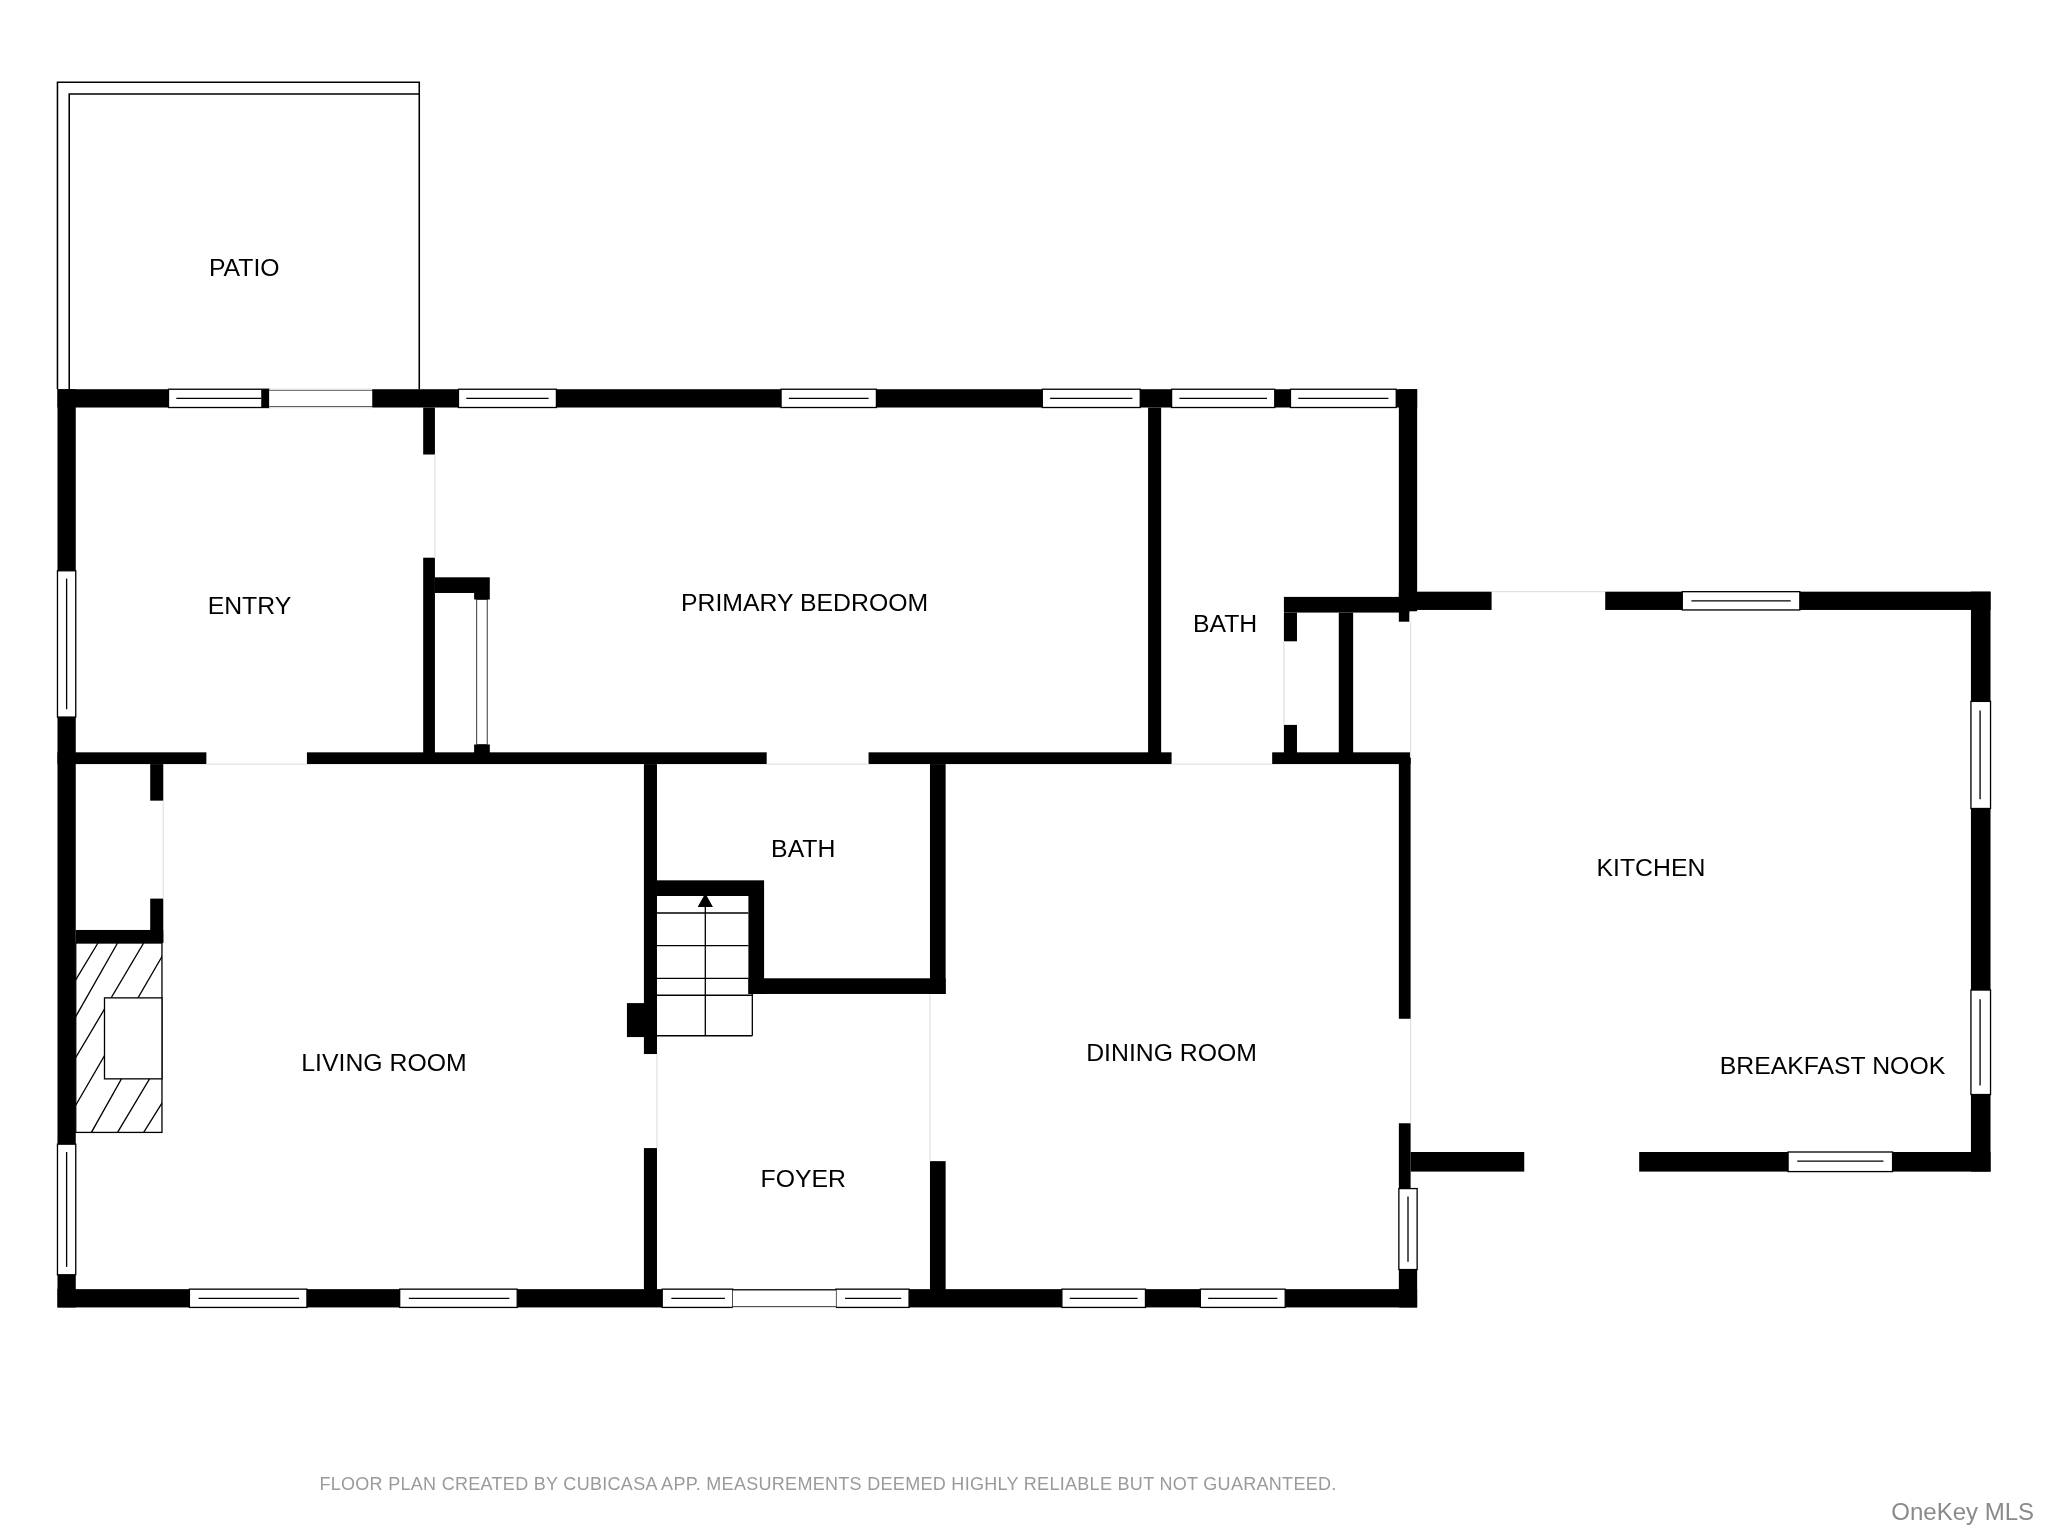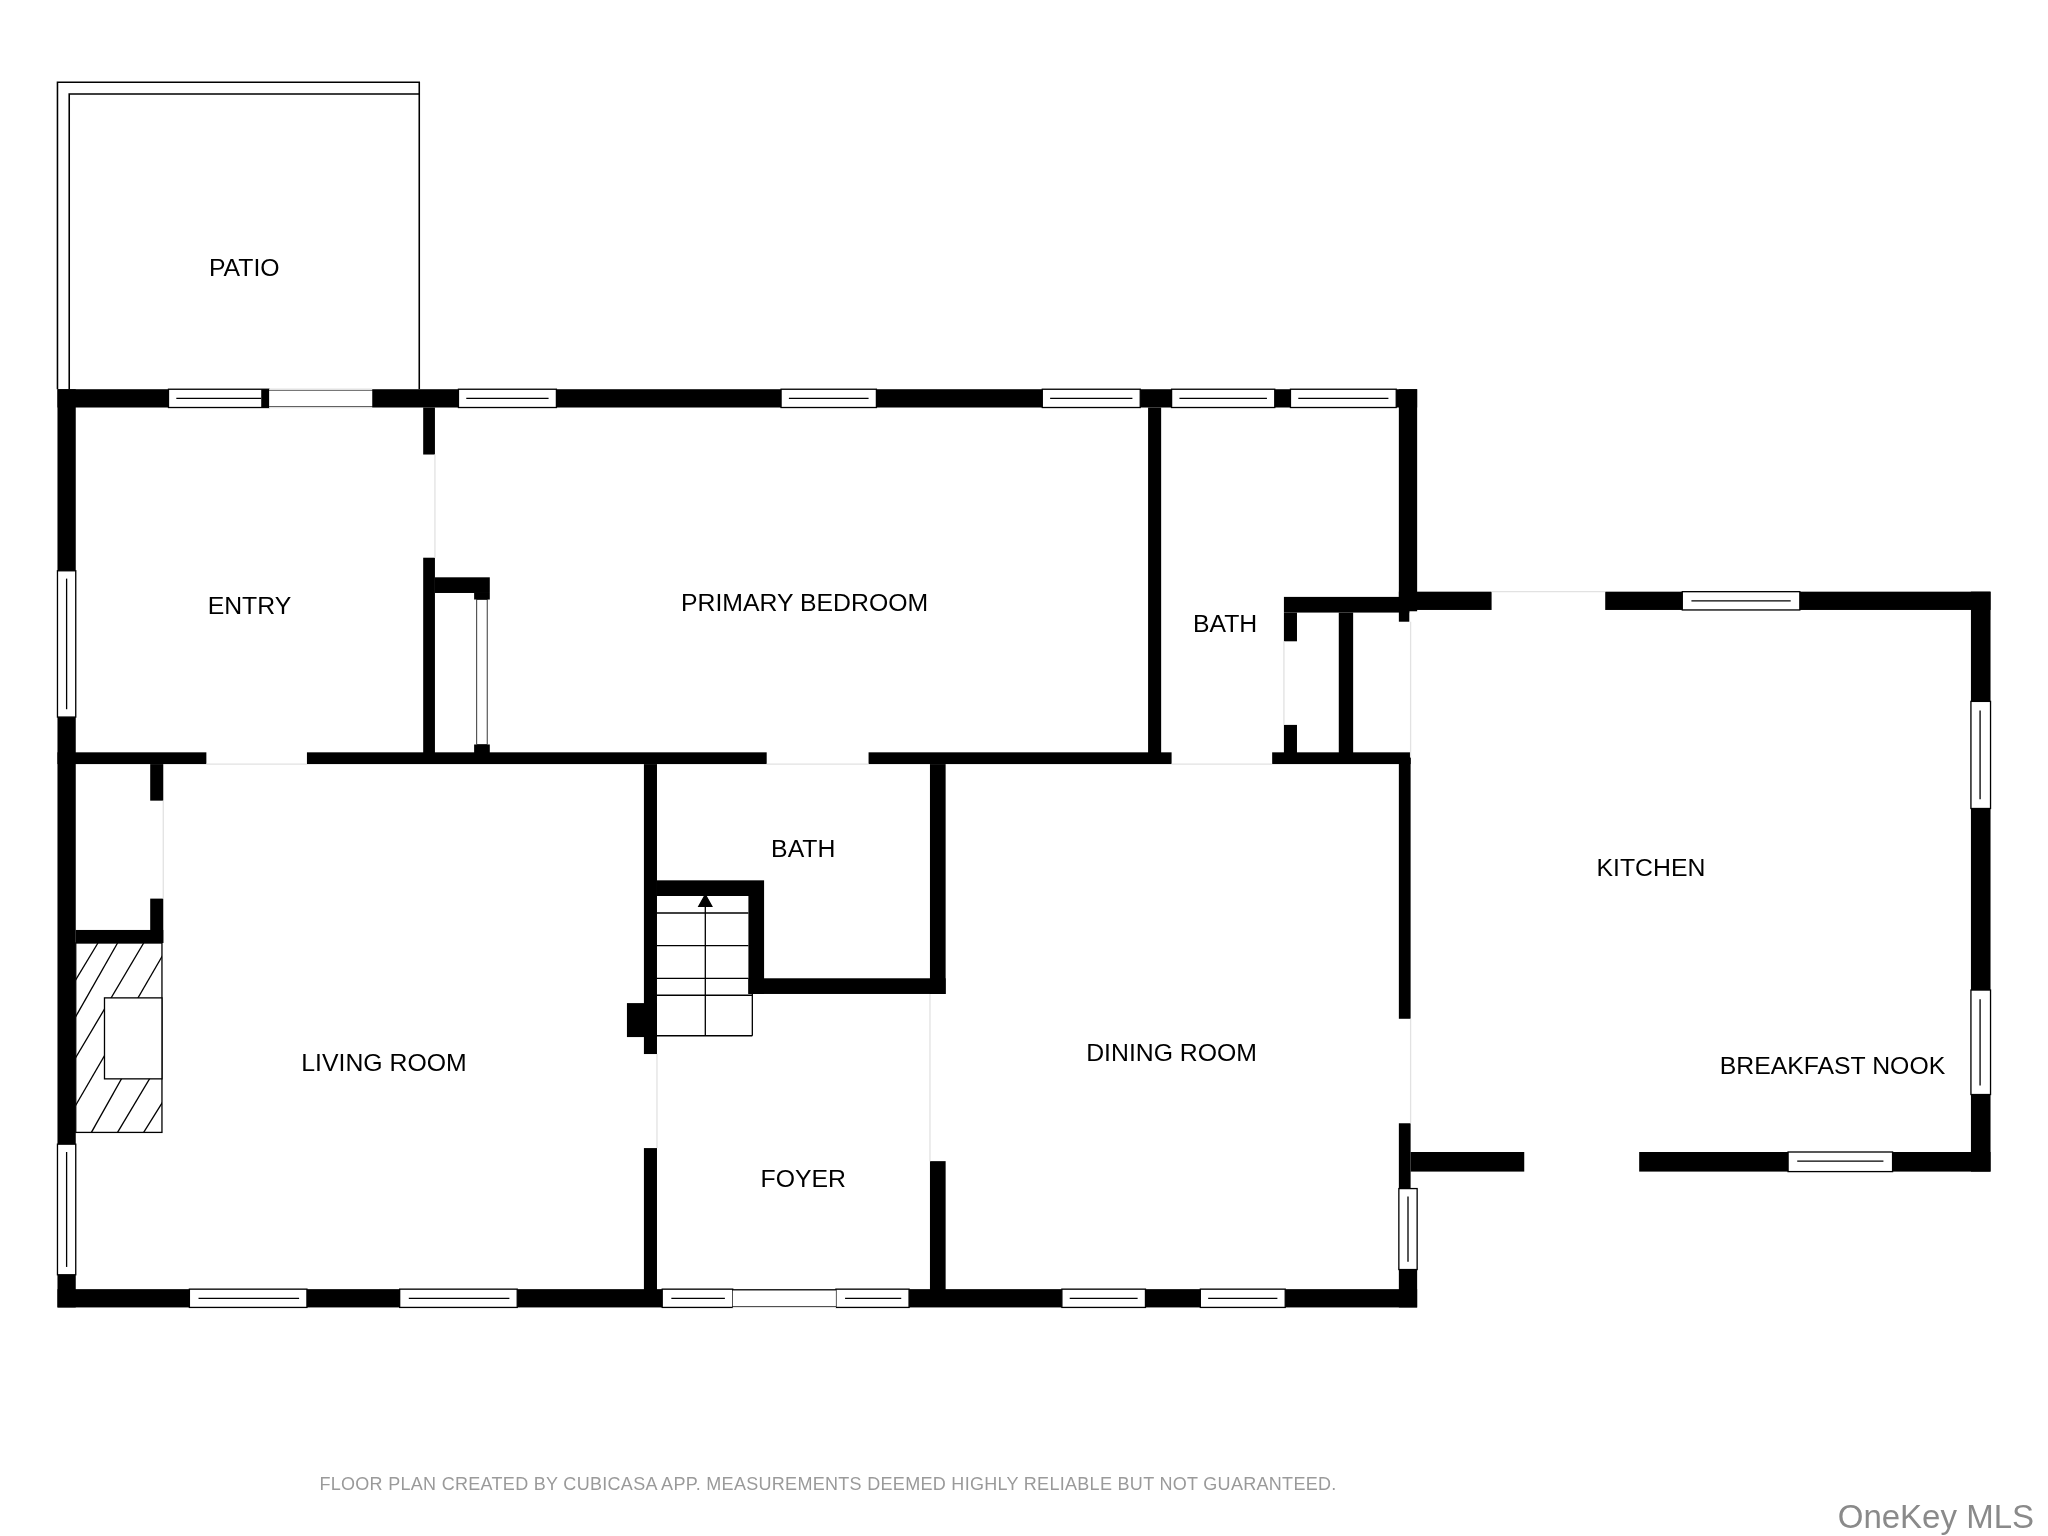--- a/index.html
+++ b/index.html
@@ -5,21 +5,21 @@
   html, body { margin:0; padding:0; background:#ffffff; }
   body { width:2048px; height:1536px; position:relative; overflow:hidden; font-family:"Liberation Sans", sans-serif; }
   #plan { position:absolute; left:0; top:0; width:2048px; height:1536px; }
   .wall { fill:#000; }
   .win { fill:#fff; stroke:#000; stroke-width:1; }
   .winl { stroke:#000; stroke-width:1; }
   .door { fill:#fff; }
   .thin { fill:none; stroke:#000; stroke-width:1.2; }
   .label { font-family:"Liberation Sans", sans-serif; font-size:19px; fill:#000; text-anchor:middle; }
   .footer { position:absolute; left:0; width:1656px; top:1474px; text-align:center; font-size:18px; color:#9a9a9a; letter-spacing:0.3px; font-family:"Liberation Sans", sans-serif; }
-  .brand { position:absolute; right:14px; top:1498px; font-size:33px; color:#8a8a8a; font-family:"Liberation Sans", sans-serif;text-align:right; }
+  .brand { position:absolute; right:14px; top:1498px; font-size:24px; color:#8a8a8a; font-family:"Liberation Sans", sans-serif;text-align:right; }
 </style>
 </head>
 <body>
 
 <svg id="plan" viewBox="0 0 1568 1176" xmlns="http://www.w3.org/2000/svg">
 
   <g>
     <polyline class="thin" points="44,298 44,63 321,63 321,298"></polyline>
     <polyline class="thin" points="53,298 53,72 321,72"></polyline>
   </g>

